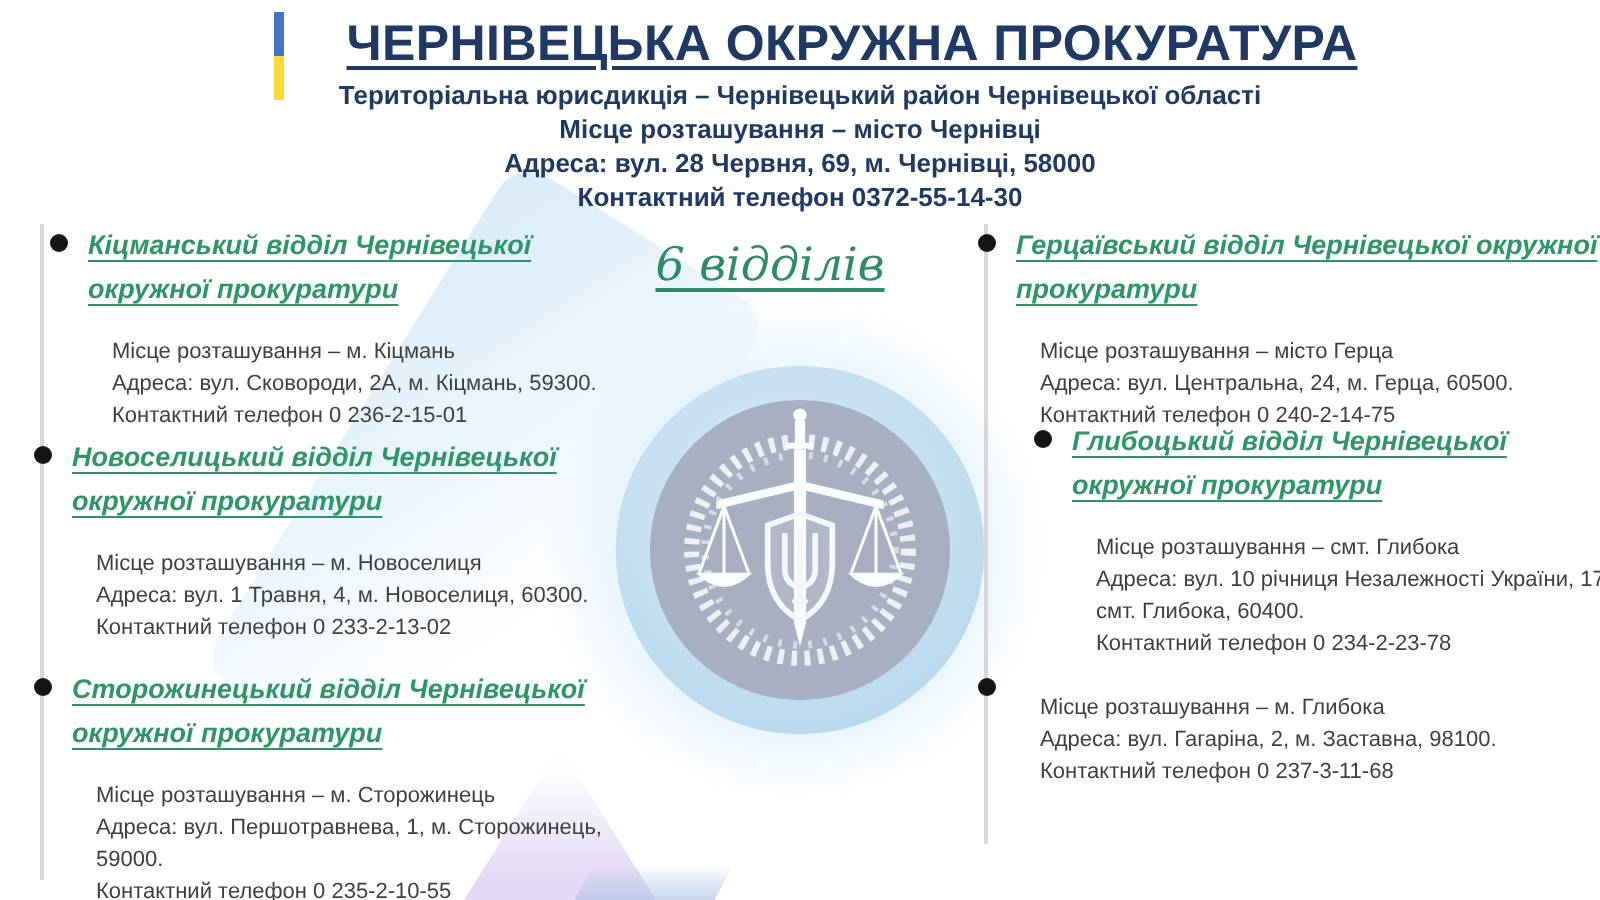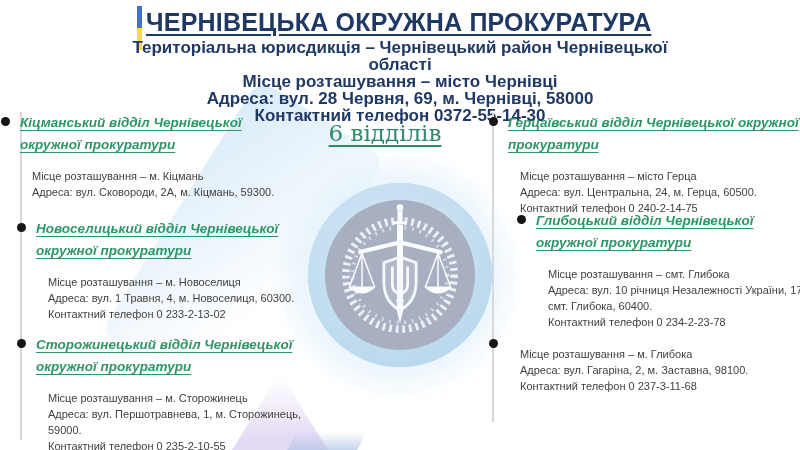--- a/index.html
+++ b/index.html
@@ -38,32 +38,33 @@
     position:absolute; left:137px; top:6px; width:5px; height:44px;
     display:flex; flex-direction:column;
   }
   .flag-bar .b { flex:1; background:#4472c4; }
   .flag-bar .y { flex:1; background:#ffd935; }
   .main-title {
     position:absolute; left:146px; top:8px; width:560px;
     font-size:25px; font-weight:bold; letter-spacing:.2px;
     color:#1f3864; text-decoration:underline;
     text-underline-offset:3px;
+    text-align:center;
   }
   .subtitles {
     position:absolute; left:100px; top:40px; width:600px;
     text-align:center; color:#1f3864; font-weight:bold;
-    font-size:17px; line-height:16.5px;
+    font-size:13px; line-height:16.5px;
   }
   .subtitles div { margin-bottom:0.5px; }
   
   .badge {
     position:absolute; left:300px; top:120px; width:170px;
     text-align:center;
-    font-family:"DejaVu Serif", serif; 
+    font-family:"DejaVu Serif", serif; font-style:italic;
     font-size:23px; color:#2f8a68;
     text-decoration:underline; text-underline-offset:4px;
   }
   .emblem-wrap { position:absolute; left:305px; top:180px; width:190px; height:190px; }
   
   .vline { position:absolute; width:2px; background:#d8d8d8; }
   .vline.left  { left:20px;  top:112px; height:328px; }
   .vline.right { left:492px; top:112px; height:310px; }
   .office { position:absolute; }
   .office .bullet {
@@ -72,21 +73,21 @@
   }
   .col-l .bullet { left:-19px; }
   .col-r .bullet { left:-19px; }
   .office .title {
     font-size:13.5px; font-weight:bold; font-style:italic;
     color:#2e9666; line-height:22px;
     text-decoration:underline; text-underline-offset:3px;
   }
   .office .details { margin-top:12px; font-size:11px; line-height:16px; color:#3f3f3f;margin-left:12px; }
   
-  #off-l1 { left:20px;  top:112px; } #off-l1 .title { width:258px; }
+  #off-l1 { left:44px;  top:112px; } #off-l1 .title { width:258px; }
   #off-l2 { left:36px;  top:218px; } #off-l2 .title { width:258px; }
   #off-l3 { left:36px;  top:334px; } #off-l3 .title { width:258px; }
   #off-r1 { left:508px; top:112px; } #off-r1 .title { width:300px; }
   #off-r2 { left:536px; top:210px; } #off-r2 .title { width:245px; }
   #off-r3 { left:508px; top:334px; } #off-r3 .title { width:255px; }
   #off-l1 .details, #off-l2 .details, #off-l3 .details { width:278px; }
   #off-r1 .details, #off-r2 .details, #off-r3 .details { width:288px; }
 </style>
 </head>
 <body>
@@ -154,20 +155,21 @@
 
 <div class="vline left"></div>
 <div class="vline right"></div>
 
 <div class="office col-l" id="off-l1">
   <span class="bullet"></span>
   <div class="title">Кіцманський відділ Чернівецької окружної прокуратури</div>
   <div class="details">
     <div>Місце розташування – м. Кіцмань</div>
     <div>Адреса: вул. Сковороди, 2А, м. Кіцмань, 59300.</div>
+    <div>Контактний телефон 0 236-2-15-01</div>
   </div>
 </div>
 <div class="office col-l" id="off-l2">
   <span class="bullet"></span>
   <div class="title">Новоселицький відділ Чернівецької окружної прокуратури</div>
   <div class="details">
     <div>Місце розташування – м. Новоселиця</div>
     <div>Адреса: вул. 1 Травня, 4, м. Новоселиця, 60300.</div>
     <div>Контактний телефон 0 233-2-13-02</div>
   </div>

